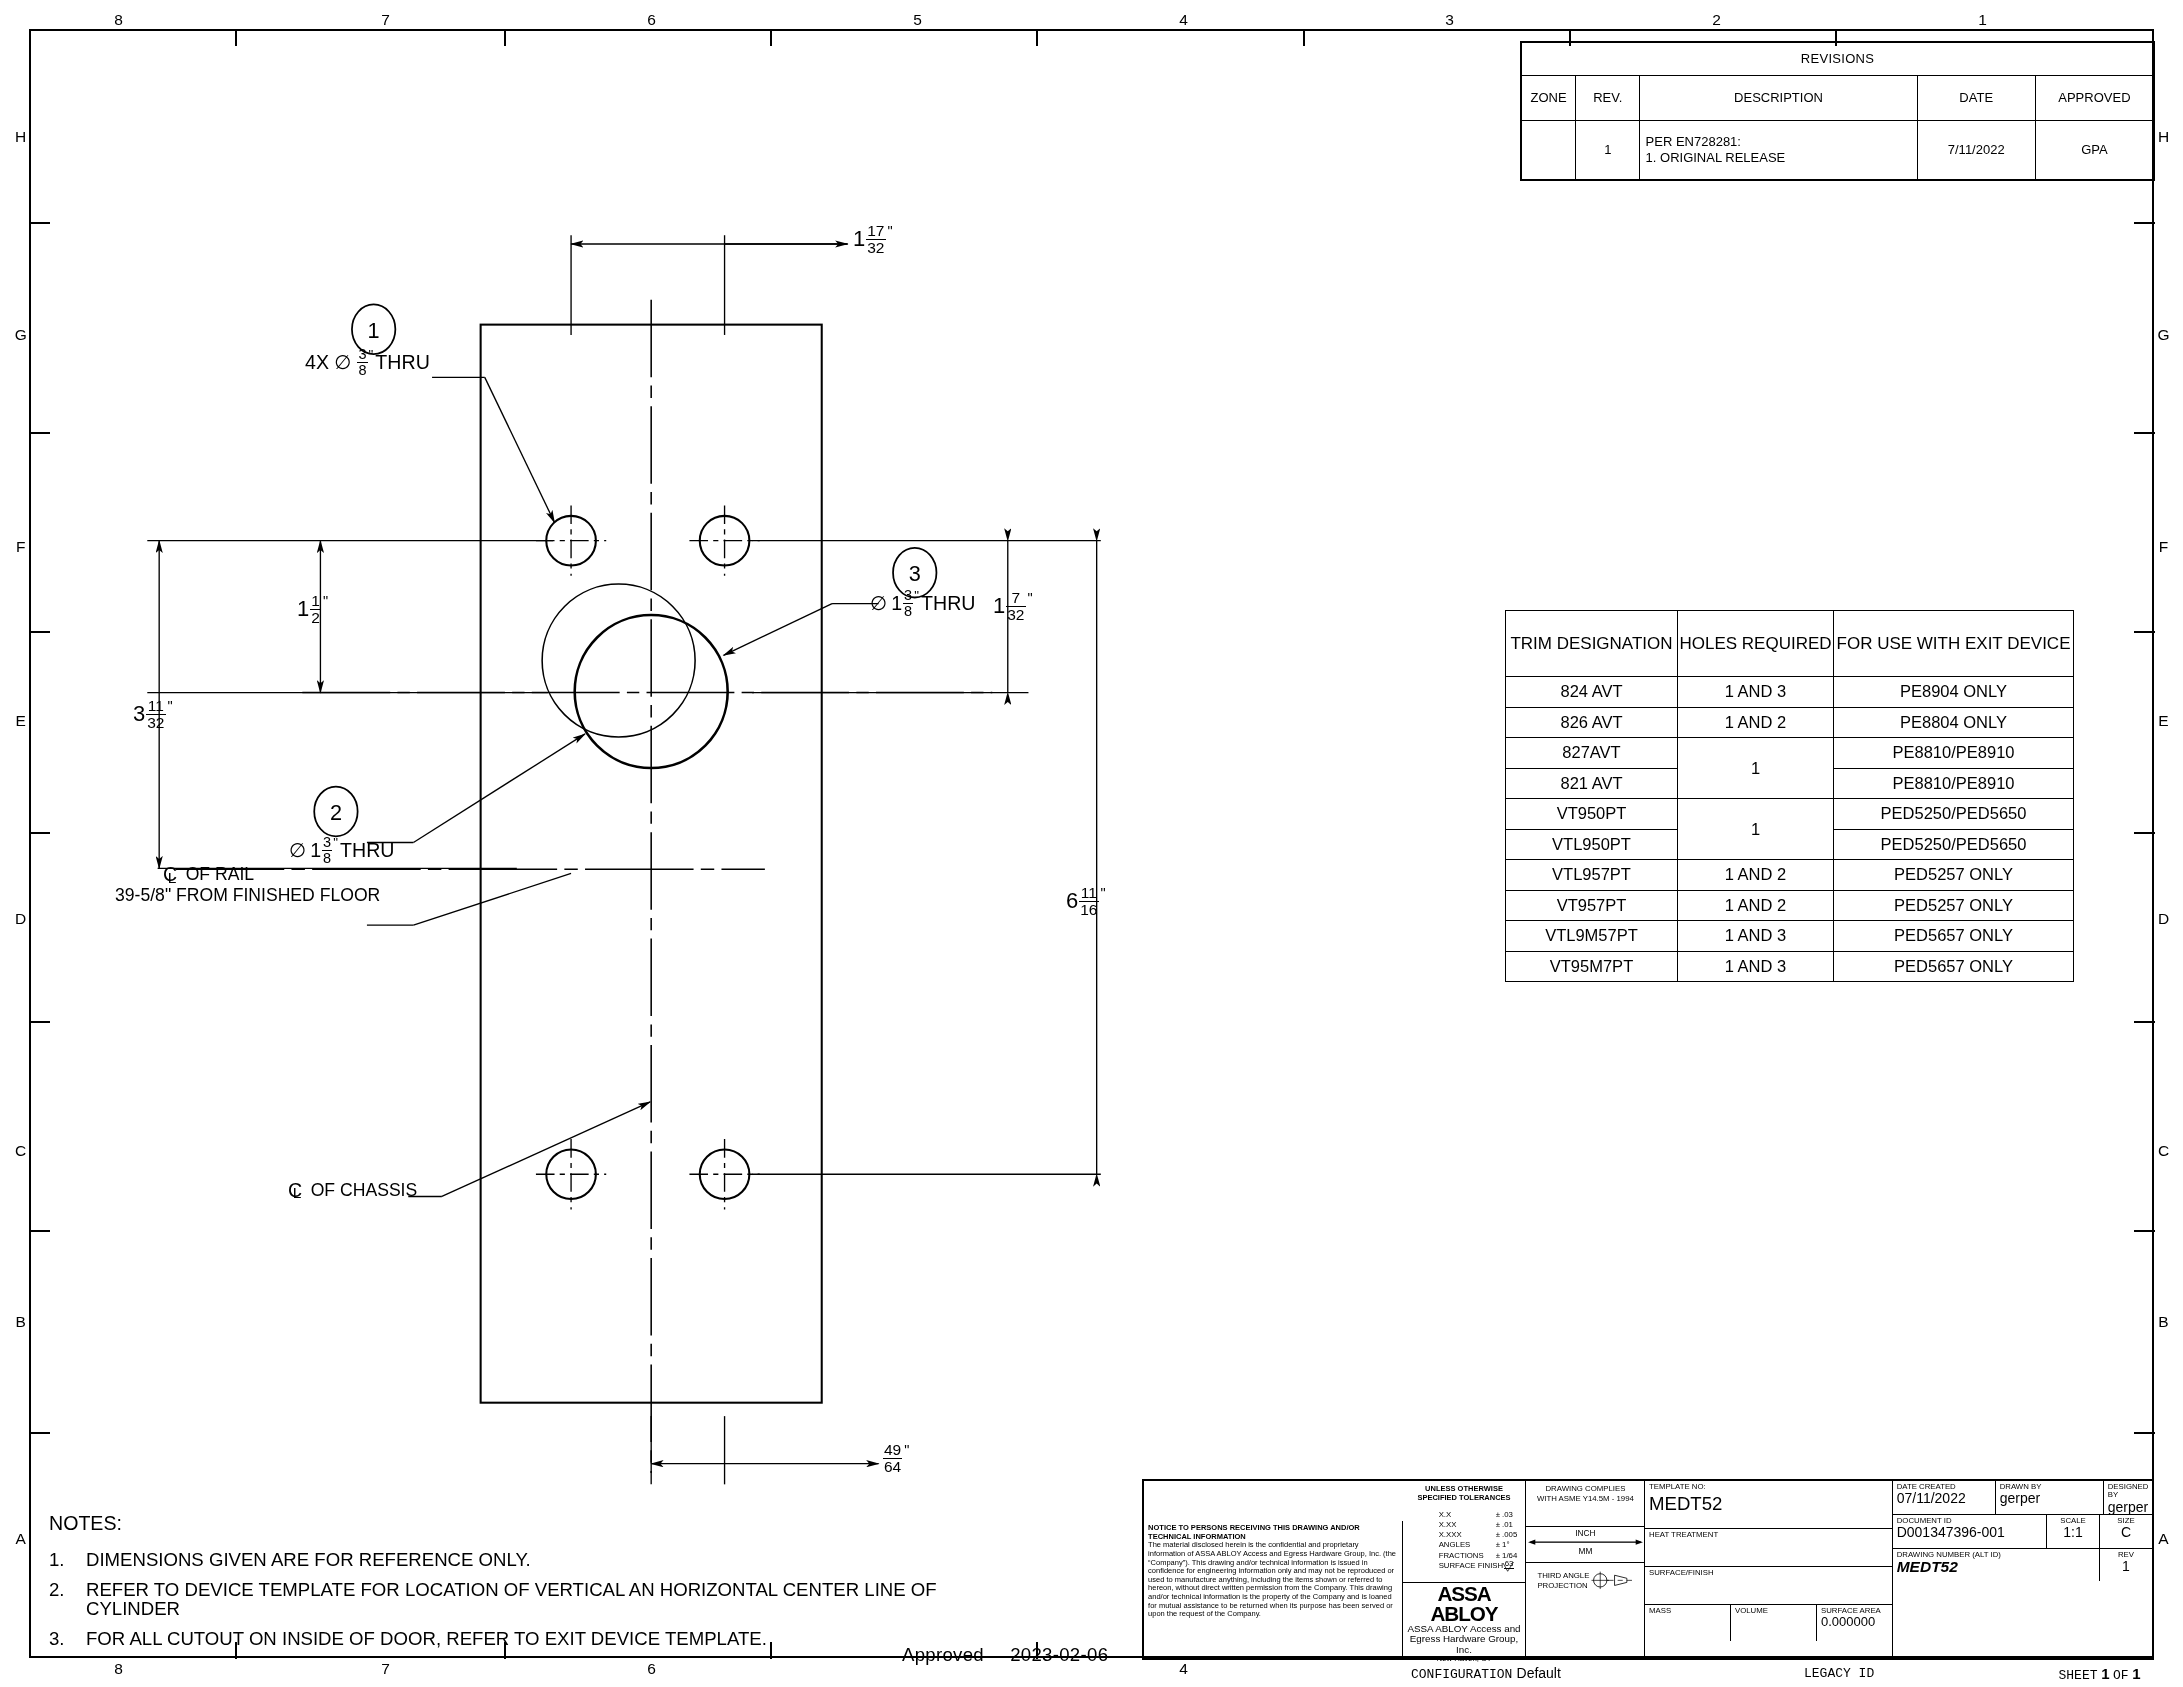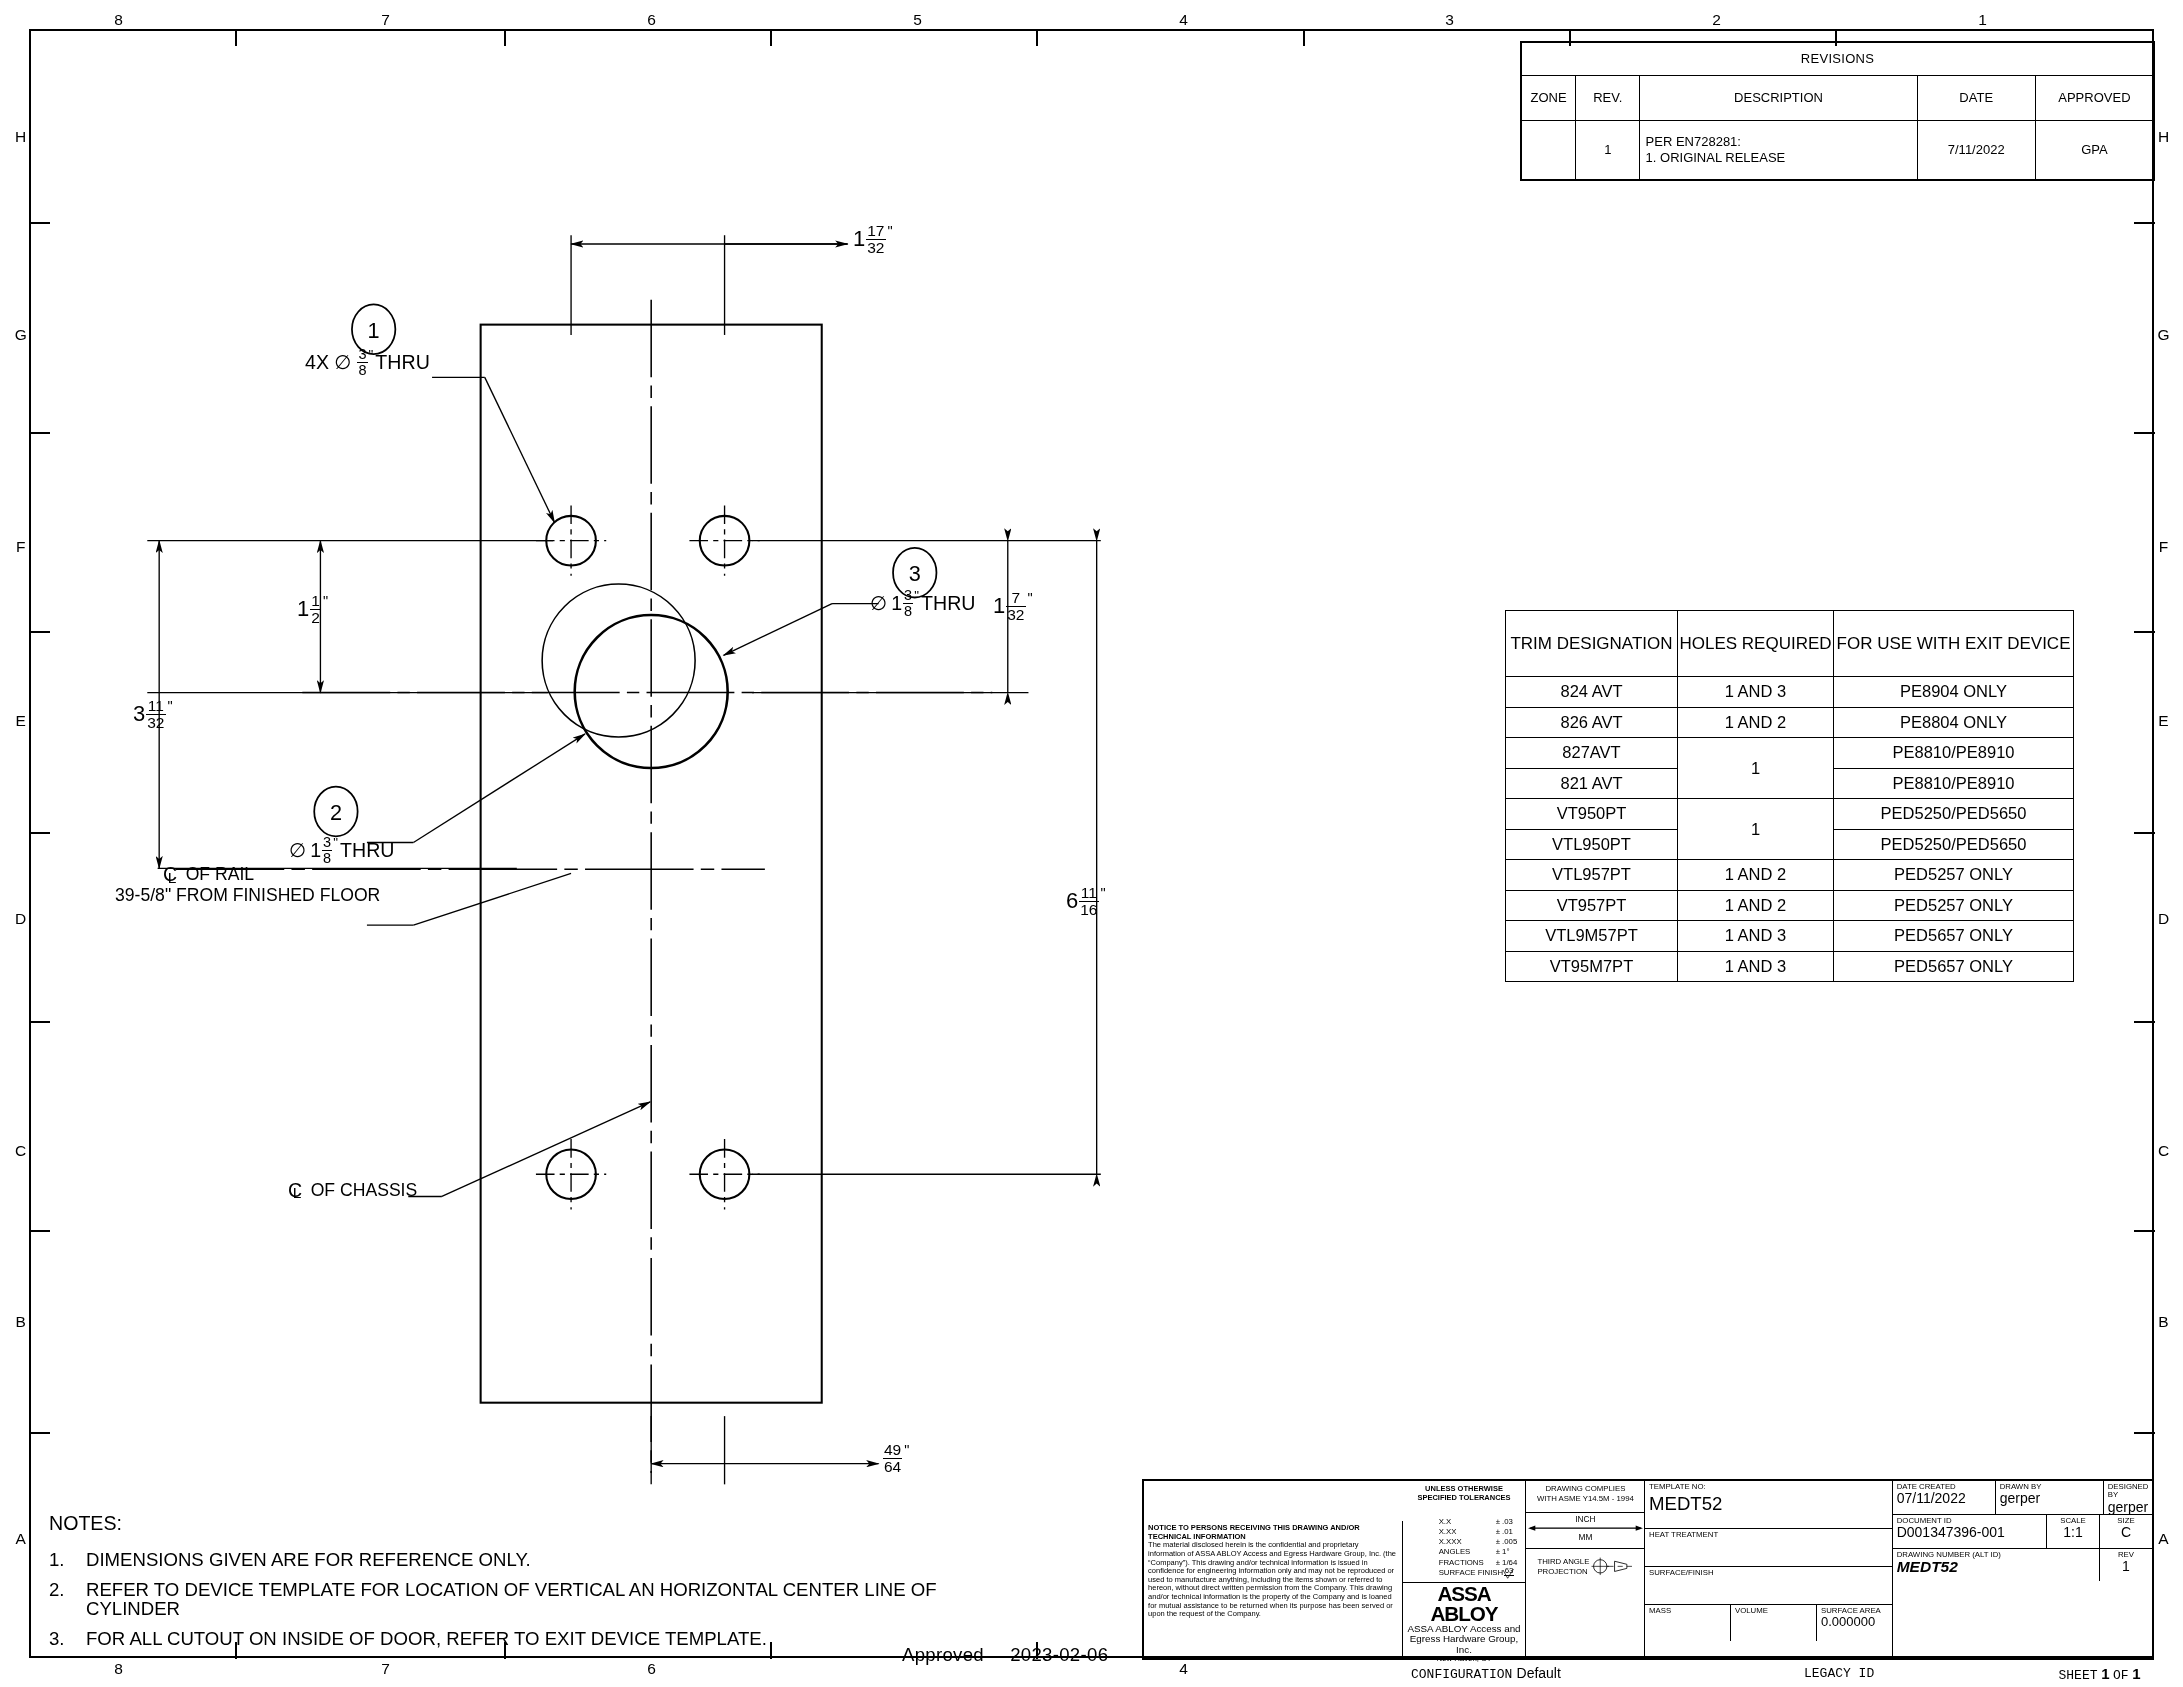--- a/index.html
+++ b/index.html
@@ -61,21 +61,21 @@
   .tolrow{display:flex;font-size:7.8px;line-height:1.32;}
   .tolrow .k{width:57px;margin-left:33px;}
   .tolrow .v{flex:1;}
   #logo-box{height:auto;text-align:center;padding-top:1px;}
   #logo-box .brand{font-size:20.7px;font-weight:bold;letter-spacing:-1.1px;line-height:.96;}
   #logo-box .sub{font-size:9.8px;line-height:1.06;}
   #logo-box .sub2{font-size:7.8px;line-height:1.1;}
 
   #compcol{width:119px;}
   .cmp-cell{box-sizing:border-box;text-align:center;}
-  #cmp-asme{height:32px;font-size:7.8px;line-height:1.22;padding-top:3.1px;}
+  #cmp-asme{height:46px;font-size:7.8px;line-height:1.22;padding-top:3.1px;}
   #cmp-units{height:35px;position:relative;}
   #cmp-units .u{font-size:8.3px;}
   #cmp-proj{height:35px;font-size:7.8px;line-height:1.18;display:flex;align-items:center;justify-content:center;gap:2.1px;}
 
   #tmplcol{width:258px;}
   .tm-cell{box-sizing:border-box;padding:1.6px 3.6px;}
   #tm-no{height:48px;}
   #tm-heat{height:38px;}
   #tm-surf{height:38px;}
   #tm-msr{height:36px;display:flex;}
@@ -470,21 +470,21 @@
 <div class="abs" id="title-block">
 
   <div class="tb-cell bord-r" id="notice">
     <div class="hd">NOTICE TO PERSONS RECEIVING THIS DRAWING AND/OR TECHNICAL INFORMATION</div>
     <div class="bd">The material disclosed herein is the confidential and proprietary information of ASSA ABLOY Access and Egress Hardware Group, Inc. (the “Company”). This drawing and/or technical information is issued in confidence for engineering information only and may not be reproduced or used to manufacture anything, including the items shown or referred to hereon, without direct written permission from the Company. This drawing and/or technical information is the property of the Company and is loaned for mutual assistance to be returned when its purpose has been served or upon the request of the Company.</div>
   </div>
 
   <div class="tb-cell bord-r" id="tolcol">
     <div class="tb-cell bord-b" id="tol-box">
       <div class="t1">UNLESS OTHERWISE</div>
-      <div class="t1" style="margin-bottom:15px;">SPECIFIED TOLERANCES</div>
+      <div class="t1" style="margin-bottom:8px;">SPECIFIED TOLERANCES</div>
       <div class="tolrow">
           <span class="k">X.X</span>
           <span class="v">± .03</span>
         </div>
       <div class="tolrow">
           <span class="k">X.XX</span>
           <span class="v">± .01</span>
         </div>
       <div class="tolrow">
           <span class="k">X.XXX</span>

